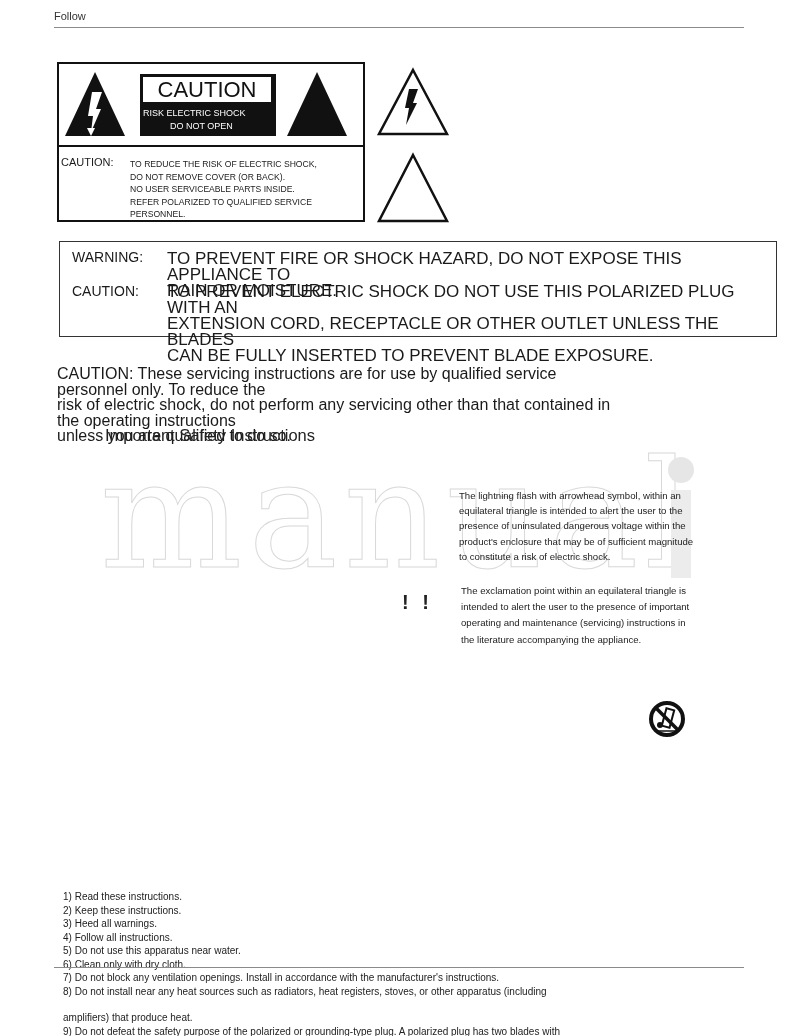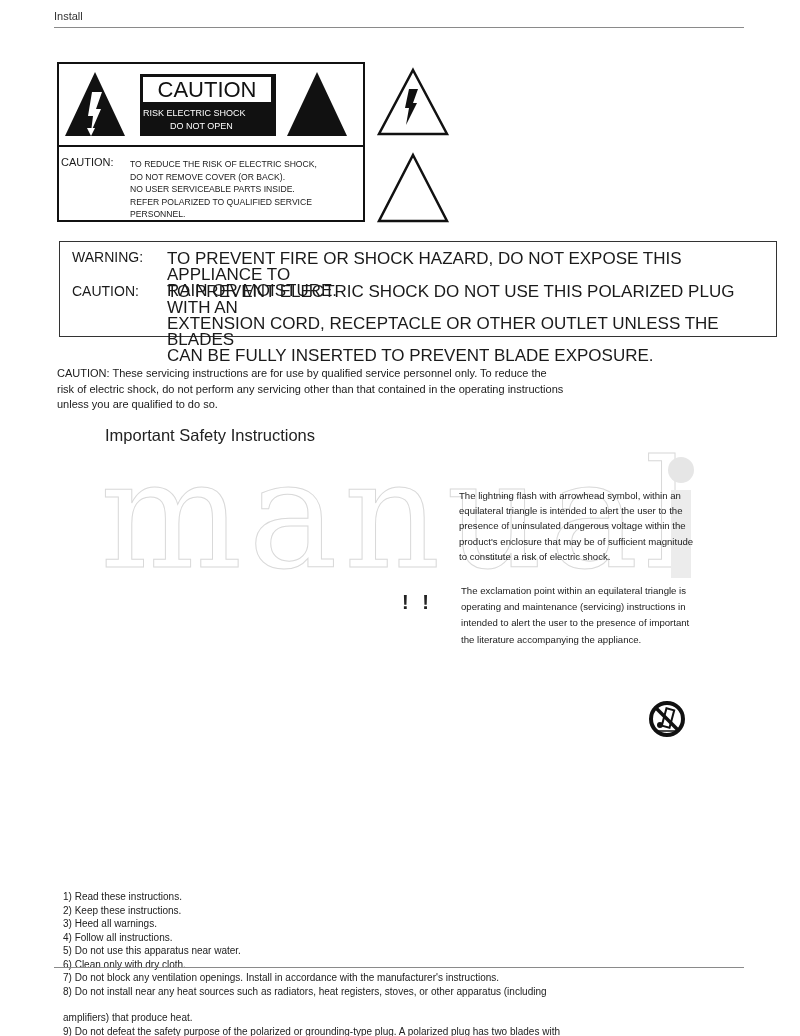--- a/index.html
+++ b/index.html
@@ -17,42 +17,42 @@
                font-size:22px; text-align:center; line-height:26px; color:#111; }
   .badge-l1 { position:absolute; left:3px; top:34px; font-size:9px; color:#fff; white-space:nowrap; }
   .badge-l2 { position:absolute; left:30px; top:47px; font-size:9px; color:#fff; white-space:nowrap; }
   .caution-label { position:absolute; left:2px; top:92px; font-size:11px; }
   .caution-lines { position:absolute; left:71px; top:94px; font-size:8.6px; line-height:12.6px; }
 
   .warn-box { left:59px; top:241px; width:718px; height:96px; border:1px solid #333; box-sizing:border-box; }
   .warn-label { position:absolute; font-size:14px; }
   .warn-text { position:absolute; left:107px; font-size:17px; line-height:16px; }
 
-  .para { left:57px; top:366px; width:560px; font-size:11px; line-height:15.5px; }
+  .para { left:57px; top:366px; width:560px; font-size:16px; line-height:15.5px; }
   .section-title { left:57px; top:426px; font-size:16.5px; color:#222;margin-left:48px; }
 
   .watermark { left:100px; top:440px; font-family:"DejaVu Serif", serif; font-size:150px; letter-spacing:6px;
                color:#fff; -webkit-text-stroke:1px #d9d9d9; line-height:1; }
   .wm-dot { left:668px; top:457px; width:26px; height:26px; border-radius:50%; background:#e6e6e6; }
   .wm-bar { left:671px; top:490px; width:20px; height:88px; background:#ececec; }
 
   .symbol-desc { font-size:9.6px; line-height:15.2px; color:#222; }
   .exclaim { left:402px; top:591px; font-size:20px; letter-spacing:4px; font-weight:bold; color:#222; }
 
   .cart-icon { left:648px; top:701px; }
 
   .instr { left:63px; top:890px; font-size:10px; line-height:13.5px; color:#222; }
   .instr div { white-space:nowrap; }
   .instr .gap { margin-top:13px; }
   .instr-rule { left:54px; top:967px; width:690px; height:1px; background:#8a8a8a; }
 </style>
 </head>
 <body>
 
-<div class="abs header-label">Install</div>
+<div class="abs header-label">Follow</div>
 <div class="abs header-rule"></div>
 
 <div class="abs caution-box">
   <div class="tri-filled" style="left:6px;top:8px;"></div>
   <svg style="position:absolute;left:24px;top:28px;" width="22" height="44" viewBox="0 0 22 44">
     <polygon points="9,0 19,0 13,17 18,17 8,40 10,24 5,24" fill="#fff"></polygon>
     <polygon points="4,36 12,36 8,44" fill="#fff"></polygon>
   </svg>
   <div class="badge">
     <div class="badge-top">CAUTION</div>
@@ -110,22 +110,22 @@
   <div>equilateral triangle is intended to alert the user to the</div>
   <div>presence of uninsulated dangerous voltage within the</div>
   <div>product's enclosure that may be of sufficient magnitude</div>
   <div>to constitute a risk of electric shock.</div>
 </div>
 
 <div class="abs exclaim">! !</div>
 
 <div class="abs symbol-desc" style="left:461px;top:583px;line-height:16.2px;">
   <div>The exclamation point within an equilateral triangle is</div>
+  <div>intended to alert the user to the presence of important</div>
   <div>operating and maintenance (servicing) instructions in</div>
-  <div>intended to alert the user to the presence of important</div>
   <div>the literature accompanying the appliance.</div>
 </div>
 
 <svg class="abs cart-icon" width="38" height="38" viewBox="0 0 38 38">
   <circle cx="19" cy="18" r="16" fill="none" stroke="#111" stroke-width="4"></circle>
   <line x1="8" y1="7" x2="30" y2="29" stroke="#111" stroke-width="3.5"></line>
   <rect x="16" y="8" width="8" height="18" fill="none" stroke="#111" stroke-width="2" transform="rotate(15 20 17)"></rect>
   <circle cx="12" cy="24" r="3" fill="#111"></circle>
   <line x1="10" y1="30" x2="28" y2="30" stroke="#111" stroke-width="1.5"></line>
 </svg>

